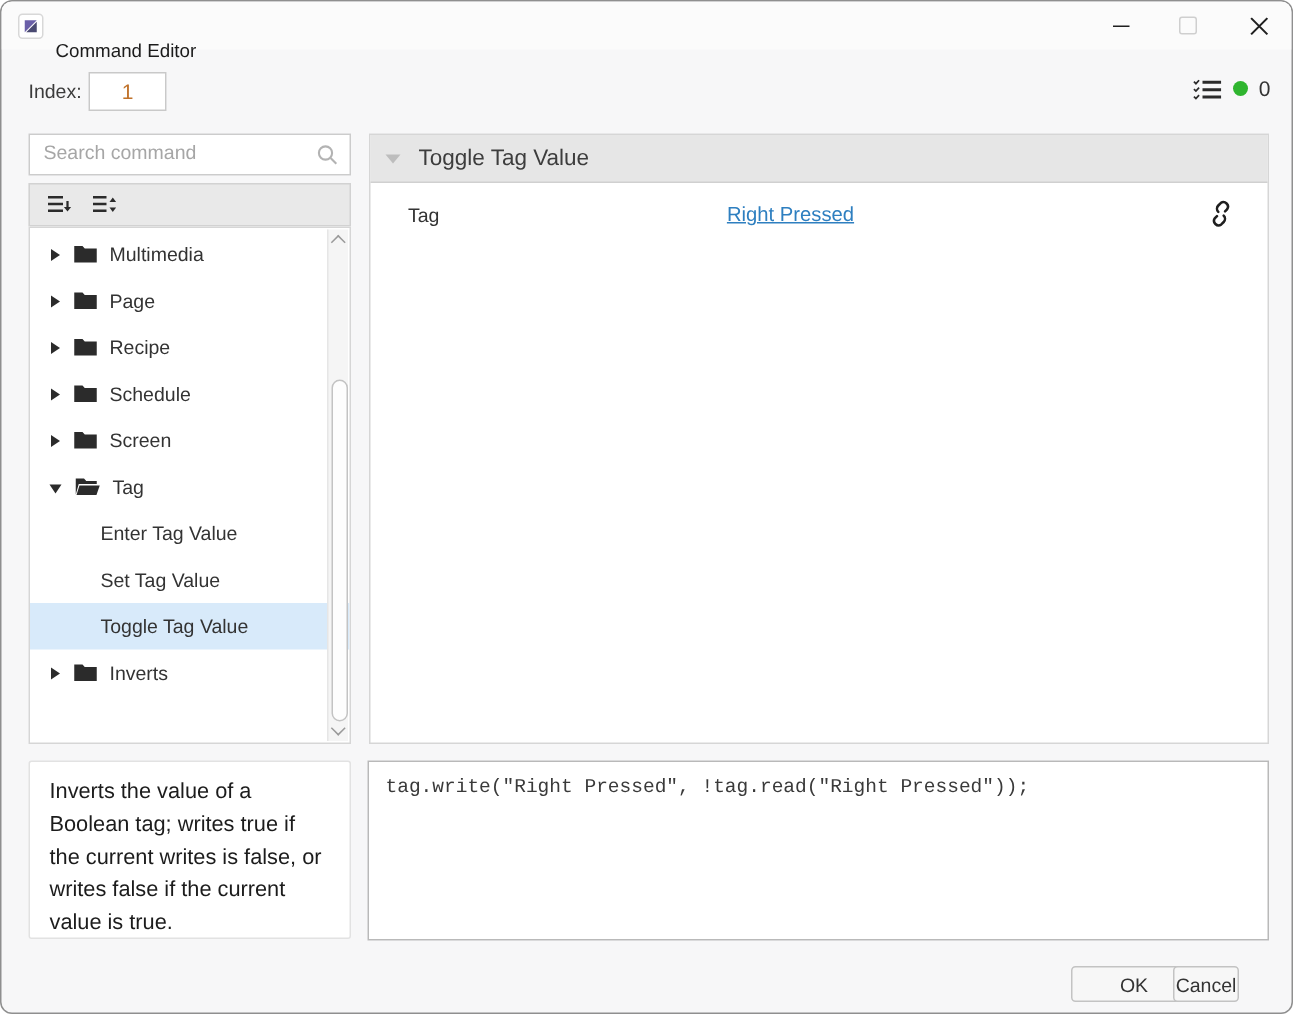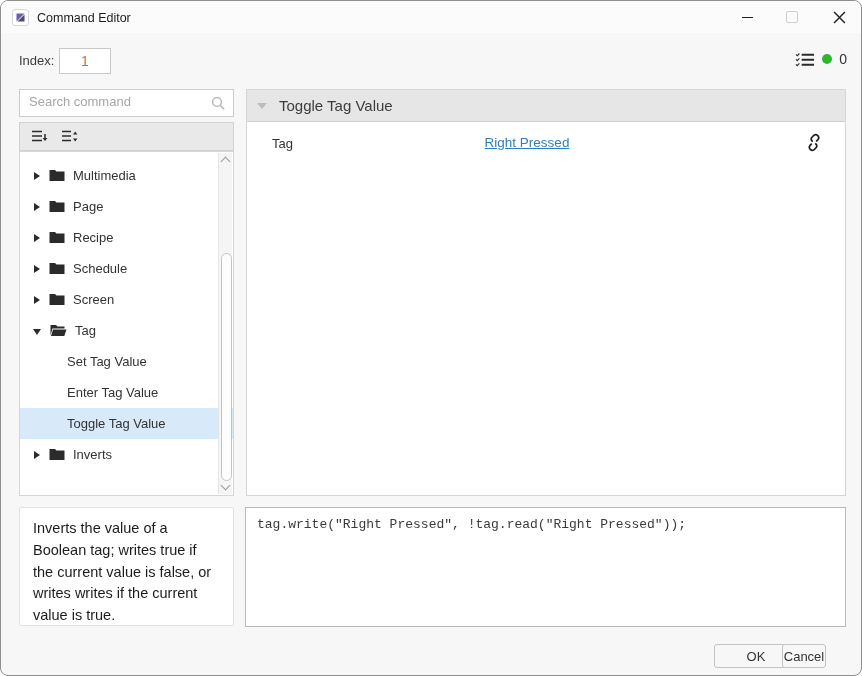--- a/index.html
+++ b/index.html
@@ -2,21 +2,21 @@
 <html><head>
 <meta charset="utf-8">
 <style>
   html,body{margin:0;padding:0;background:#fff;font-family:"Liberation Sans",sans-serif;}
   .window{position:relative;width:862px;height:676px;box-sizing:border-box;
     background:#f7f7f8;border:1px solid #8f8f8f;border-radius:8px;overflow:hidden;}
   
   .titlebar{position:absolute;left:0;top:0;right:0;height:32px;background:#fbfbfb;}
   .appicon{position:absolute;left:11px;top:8px;width:17px;height:17px;background:#fff;
     border:1px solid #d8d8d8;border-radius:3px;box-sizing:border-box;}
-  .title{position:absolute;left:36px;top:10px;font-size:12.5px;color:#1b1b1b;}
+  .title{position:absolute;left:36px;top:26px;font-size:12.5px;color:#1b1b1b;}
   .winbtn{position:absolute;top:0;width:46px;height:32px;display:flex;align-items:center;justify-content:center;}
   .btn-min{left:723px;} .btn-max{left:768px;} .btn-close{left:815px;}
   .minline{width:11px;height:0;border-top:1.4px solid #1f1f1f;}
   .maxbox{width:10px;height:10px;border:1.2px solid #cfcfcf;border-radius:2px;}
   
   .idx-label{position:absolute;left:18px;top:52px;font-size:13px;color:#3b3b3b;}
   .idx-input{position:absolute;left:58px;top:47px;width:46px;height:22px;border:1px solid #c9c9c9;
     background:#fff;text-align:center;color:#c0722a;font-size:14px;font-family:"Liberation Sans",sans-serif;outline:none;}
   .status{position:absolute;right:14px;top:48px;display:flex;align-items:center;gap:7px;}
   .greendot{width:10px;height:10px;border-radius:50%;background:#2fb52f;}
@@ -24,21 +24,21 @@
   
   .search{position:absolute;left:18px;top:88px;width:215px;height:28px;box-sizing:border-box;
     border:1px solid #ccc;background:#fff;padding:0 28px 4px 9px;font-size:13px;color:#444;
     font-family:"Liberation Sans",sans-serif;outline:none;}
   .search::placeholder{color:#a6a6a6;}
   .searchicon{position:absolute;left:210px;top:95px;}
   .treetoolbar{position:absolute;left:18px;top:121px;width:215px;height:29px;box-sizing:border-box;
     background:#e9e9e9;border:1px solid #d2d2d2;display:flex;align-items:center;gap:10px;padding-left:9px;}
   .tool{display:flex;align-items:center;justify-content:center;width:20px;height:20px;}
   .tree{position:absolute;left:18px;top:150px;width:215px;height:345px;box-sizing:border-box;
-    background:#fff;border:1px solid #d6d6d6;padding-top:8px;overflow:hidden;}
+    background:#fff;border:1px solid #d6d6d6;padding-top:2px;overflow:hidden;}
   .trow{position:relative;height:31px;display:flex;align-items:center;font-size:13px;color:#333;}
   .trow.selected{background:#d8eafa;}
   .tri-r{width:0;height:0;border-left:6px solid #2b2b2b;border-top:4.5px solid transparent;
     border-bottom:4.5px solid transparent;margin-left:14px;}
   .tri-d{width:0;height:0;border-top:6px solid #2b2b2b;border-left:4.5px solid transparent;
     border-right:4.5px solid transparent;margin-left:13px;margin-top:2px;}
   .fold{margin-left:9px;display:flex;align-items:center;}
   .tlabel{margin-left:8px;}
   .trow.child .tlabel{margin-left:47px;}
   
@@ -190,24 +190,24 @@
       <span class="tri-d"></span>
       <span class="fold">
           <svg width="17" height="13" viewBox="0 0 17 13">
             <path d="M0.5 1 h5.5 l1.5 1.6 h7 v2 h-12 l-2 7 z" fill="#2b2b2b"></path>
             <path d="M3 5.6 h13.5 l-2.2 6.4 h-13.3 z" fill="#2b2b2b"></path>
           </svg>
         </span>
       <span class="tlabel">Tag</span>
     </div>
     <div class="trow child">
+      <span class="tlabel">Enter Tag Value</span>
+    </div>
+    <div class="trow child">
       <span class="tlabel">Set Tag Value</span>
-    </div>
-    <div class="trow child">
-      <span class="tlabel">Enter Tag Value</span>
     </div>
     <div class="trow child selected">
       <span class="tlabel">Toggle Tag Value</span>
     </div>
     <div class="trow">
       <span class="tri-r"></span>
       <span class="fold">
           <svg width="16" height="13" viewBox="0 0 16 13">
             <path d="M0.5 1 h5.5 l1.5 1.6 h8 v9.4 h-15 z" fill="#2b2b2b"></path>
           </svg>
@@ -215,21 +215,21 @@
       <span class="tlabel">Inverts</span>
     </div>
 
     <div class="vscroll">
       <span class="chev up"></span>
       <div class="thumb"></div>
       <span class="chev down"></span>
     </div>
   </div>
 
-  <div class="descbox">Inverts the value of a Boolean tag; writes true if the current value is false, or writes writes if the current value is true.</div>
+  <div class="descbox">Inverts the value of a Boolean tag; writes true if the current writes is false, or writes false if the current value is true.</div>
 
   <div class="panel">
     <div class="panelhead">
       <span class="phchev"></span>
       <span class="phtitle">Toggle Tag Value</span>
     </div>
     <div class="tagrow">
       <span class="taglabel">Tag</span>
       <span class="tagvalue">Right Pressed</span>
       <span class="linkicon">

